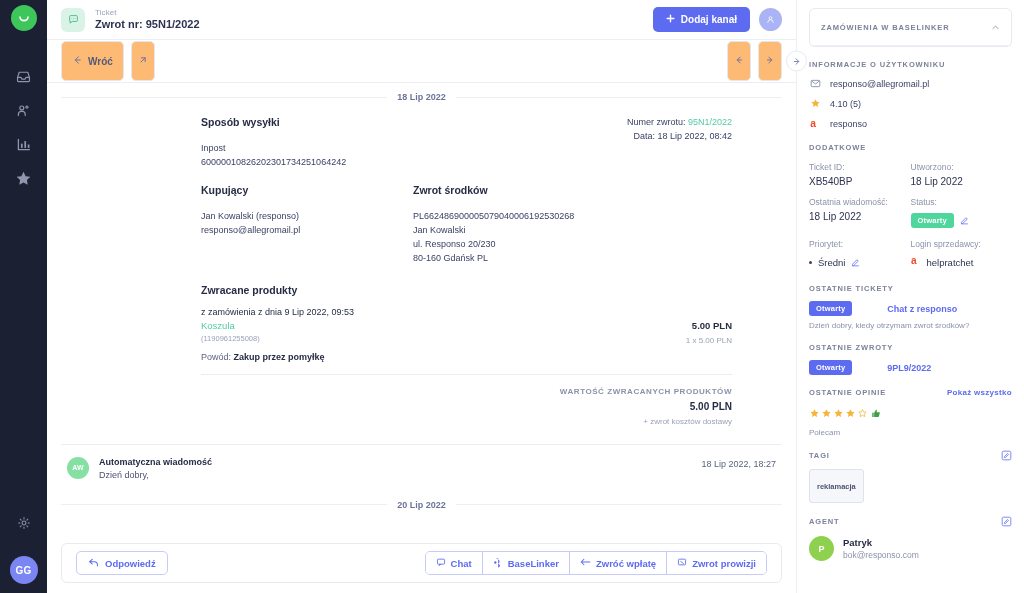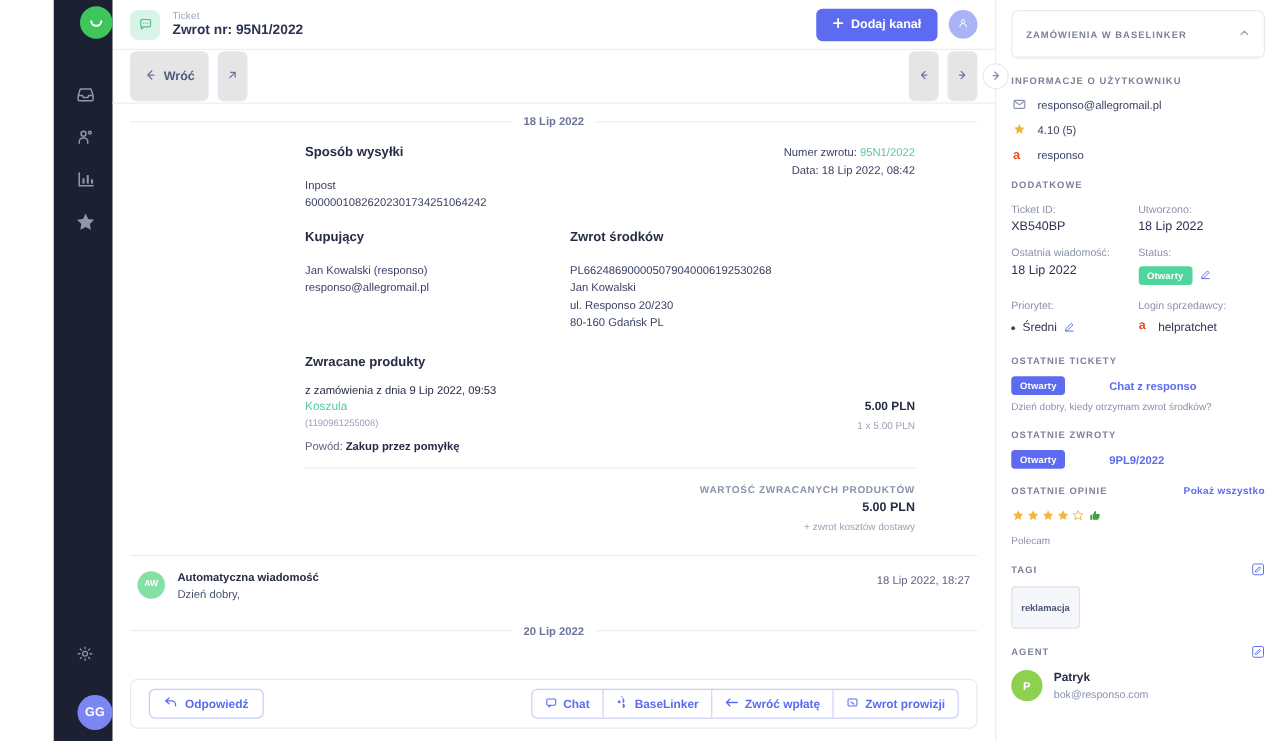--- a/index.html
+++ b/index.html
@@ -7,22 +7,22 @@
     width: 1024px; height: 593px;
     font-family: "Liberation Sans", sans-serif;
     background: #ffffff; overflow: hidden;
     -webkit-font-smoothing: antialiased;
   }
   .app { display: flex; width: 1024px; height: 593px; }
 
   
   .rail {
     width: 47px; height: 593px; background: #1b2133;
-    display: flex; flex-direction: column; align-items: flex-end;
-    flex: 0 0 47px; position: relative; margin-left: 43px;
+    display: flex; flex-direction: column; align-items: center;
+    flex: 0 0 47px; position: relative;
   }
   .rail-logo {
     width: 26px; height: 26px; border-radius: 50%;
     background: #3ec65b; margin-top: 5px;
     display: flex; align-items: center; justify-content: center;
   }
   .rail-icon {
     width: 44px; height: 34px; display: flex;
     align-items: center; justify-content: center;
     color: #8f96ad; cursor: pointer;
@@ -65,21 +65,21 @@
     background: #aab3f5; display: flex; align-items: center; justify-content: center;
     cursor: pointer;
   }
 
   .toolbar {
     height: 42px; display: flex; align-items: center; padding: 0 14px;
     flex: 0 0 42px; position: relative;
   }
   .sq-btn {
     height: 40px; border: 1px solid #e4e7f0; border-radius: 5px;
-    background: #e5e5e5; display: flex; align-items: center;
+    background: #fdba74; display: flex; align-items: center;
     justify-content: center; gap: 6px; color: #5a6persistent;
     color: #525a79; font-size: 10px; font-weight: bold; cursor: pointer;
     padding: 0 10px;
   }
   .sq-btn.icononly { width: 24px; padding: 0; }
   .tb-nav { margin-left: auto; display: flex; gap: 7px; }
   .collapse-pip {
     position: absolute; right: -11px; top: 50%; transform: translateY(-50%);
     width: 21px; height: 21px; border-radius: 50%; background: #fff;
     border: 1px solid #e8eaf2; display:flex; align-items:center; justify-content:center;

